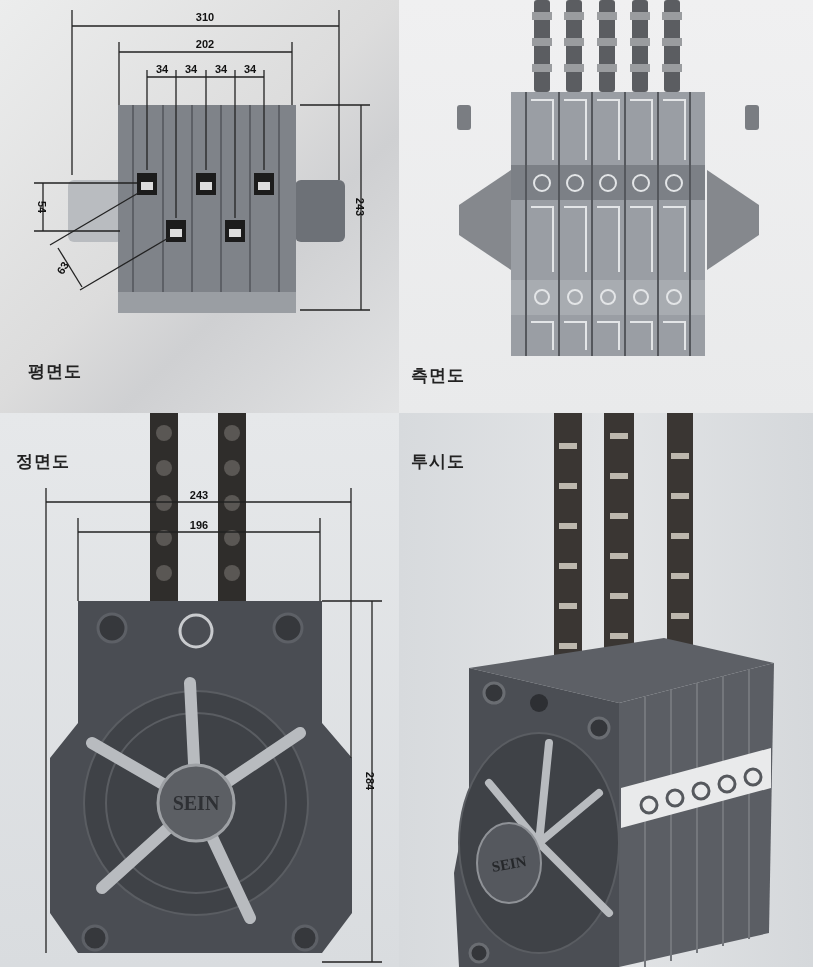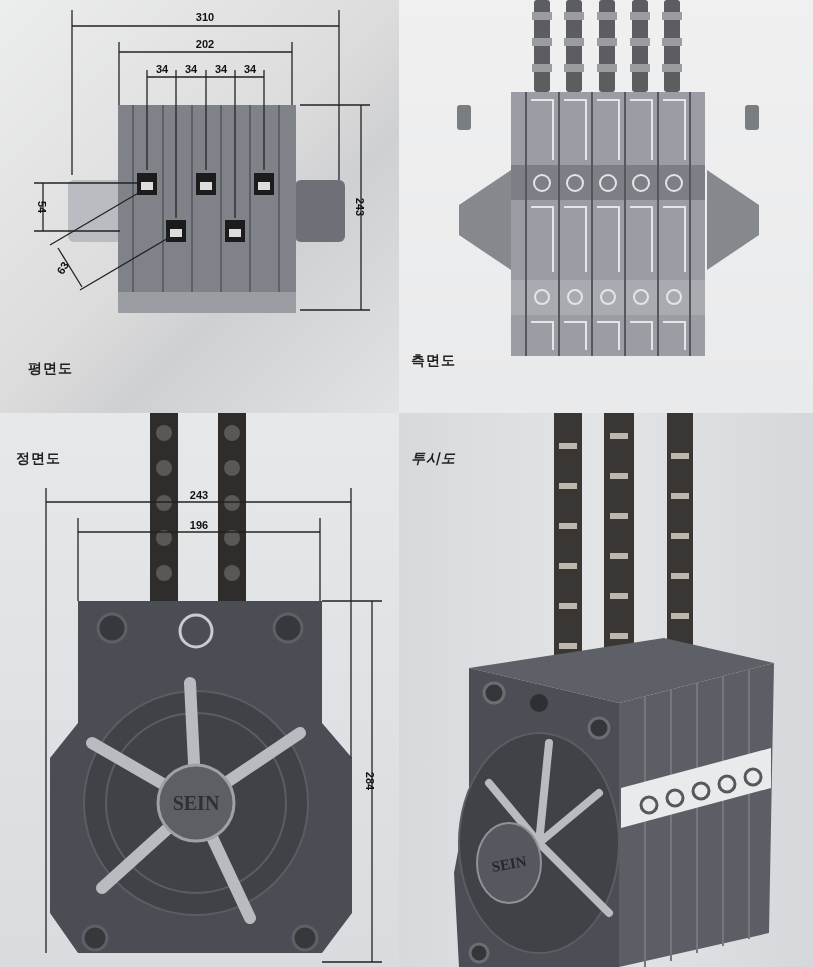--- a/index.html
+++ b/index.html
@@ -2,21 +2,21 @@
 <html><head>
 <meta charset="utf-8">
 <style>
   html, body { margin: 0; padding: 0; }
   body { width: 813px; height: 967px; position: relative; overflow: hidden; background: #dfe1e5; font-family: "DejaVu Sans", sans-serif; }
   .panel { position: absolute; overflow: hidden; }
   #p-plan { left: 0; top: 0; width: 473px; height: 413px; background: linear-gradient(135deg, #eceded 0%, #dcdcdc 45%, #cfd0d2 60%, #e6e7e8 100%); }
   #p-side { left: 399px; top: 0; width: 414px; height: 413px; background: linear-gradient(180deg, #f0f0f1 0%, #e9eaeb 100%); }
   #p-front { left: 0; top: 413px; width: 399px; height: 554px; background: linear-gradient(180deg, #e6e8ea 0%, #d9dcdf 100%); }
   #p-persp { left: 399px; top: 413px; width: 414px; height: 554px; background: linear-gradient(90deg, #d7dadd 0%, #e2e4e6 50%, #d5d8db 100%); }
-  .view-label { position: absolute; font-size: 14px; font-weight: bold; color: #222; letter-spacing: 1px; }
+  .view-label { position: absolute; font-size: 17px; font-weight: bold; color: #222; letter-spacing: 1px; }
   svg { position: absolute; left: 0; top: 0; }
   .dim { font-family: "Liberation Sans", sans-serif; font-size: 11px; font-weight: bold; fill: #111; }
 </style>
 </head>
 <body>
 
 <div class="panel" id="p-plan">
   <svg width="399" height="413">
 
     <rect x="68" y="180" width="55" height="62" rx="6" fill="#b9bcc0"></rect>
@@ -149,21 +149,21 @@
         <polyline points="198,207 220,207 220,272"></polyline>
         <polyline points="231,207 253,207 253,272"></polyline>
         <polyline points="264,207 286,207 286,272"></polyline>
       <polyline points="132,322 154,322 154,350"></polyline>
         <polyline points="165,322 187,322 187,350"></polyline>
         <polyline points="198,322 220,322 220,350"></polyline>
         <polyline points="231,322 253,322 253,350"></polyline>
         <polyline points="264,322 286,322 286,350"></polyline>
     </g>
   </svg>
-  <div class="view-label" style="left:12px; top:352px;">측면도</div>
+  <div class="view-label" style="left:12px; top:364px;">측면도</div>
 </div>
 
 <div class="panel" id="p-front">
   <svg width="399" height="554">
 
     <g>
       <rect x="150" y="0" width="28" height="190" fill="#2f2d2b"></rect>
       <rect x="218" y="0" width="28" height="190" fill="#2f2d2b"></rect>
       <g fill="#5a5754">
         <circle cx="164" cy="20" r="8"></circle>
@@ -274,14 +274,14 @@
     <ellipse cx="140" cy="430" rx="80" ry="110" fill="#3f4247" stroke="#5a5d62" stroke-width="2"></ellipse>
     <g stroke="#b8bbbf" stroke-width="8" stroke-linecap="round">
       <line x1="140" y1="430" x2="150" y2="330"></line>
       <line x1="140" y1="430" x2="200" y2="380"></line>
       <line x1="140" y1="430" x2="210" y2="500"></line>
       <line x1="140" y1="430" x2="90" y2="370"></line>
     </g>
     <ellipse cx="110" cy="450" rx="32" ry="40" fill="#55585e" stroke="#8f9297" stroke-width="2"></ellipse>
     <text x="110" y="456" text-anchor="middle" font-family="Liberation Serif, serif" font-size="15" font-weight="bold" fill="#25272a" transform="rotate(-10 110 450)">SEIN</text>
   </svg>
-  <div class="view-label" style="left:12px; top:37px;font-style:italic;">투시도</div>
+  <div class="view-label" style="left:12px; top:37px;">투시도</div>
 </div>
 
 </body></html>

